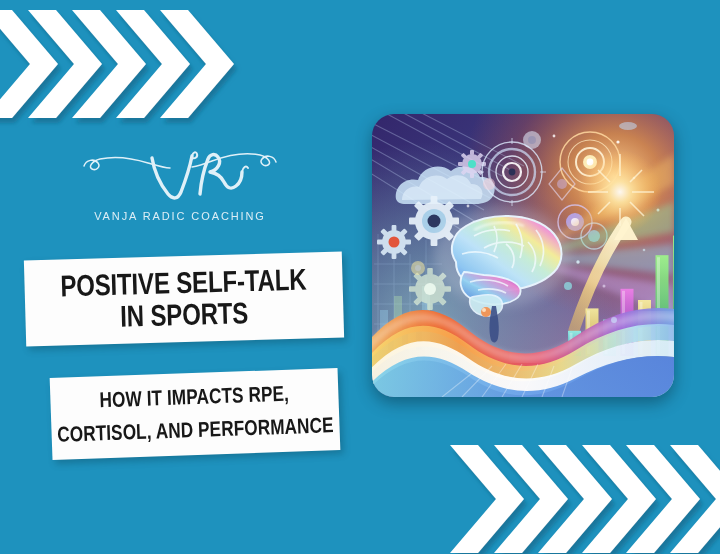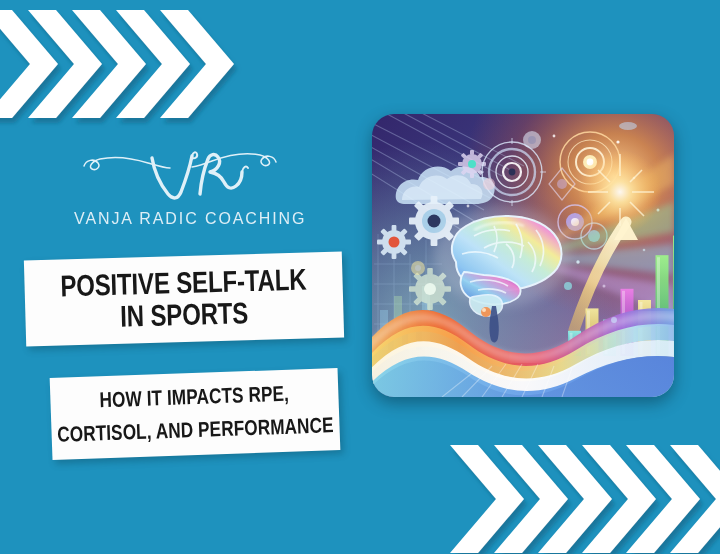--- a/index.html
+++ b/index.html
@@ -28,21 +28,21 @@
 
   
   #logo-block {
     position:absolute; left:74px; top:136px;
     width:212px; text-align:center;
   }
   #logo-mark { display:block; margin:0 auto; }
   #logo-name {
     margin-top:2px;
     color:#ddeef6;
-    font-size:16px;
+    font-size:11px;
     letter-spacing:1.9px;
     font-weight:400;
     white-space:nowrap;
   }
 
   
   .card {
     position:absolute;
     background:#fdfdfd;
     box-shadow:3px 4px 7px rgba(8,52,70,.30);

